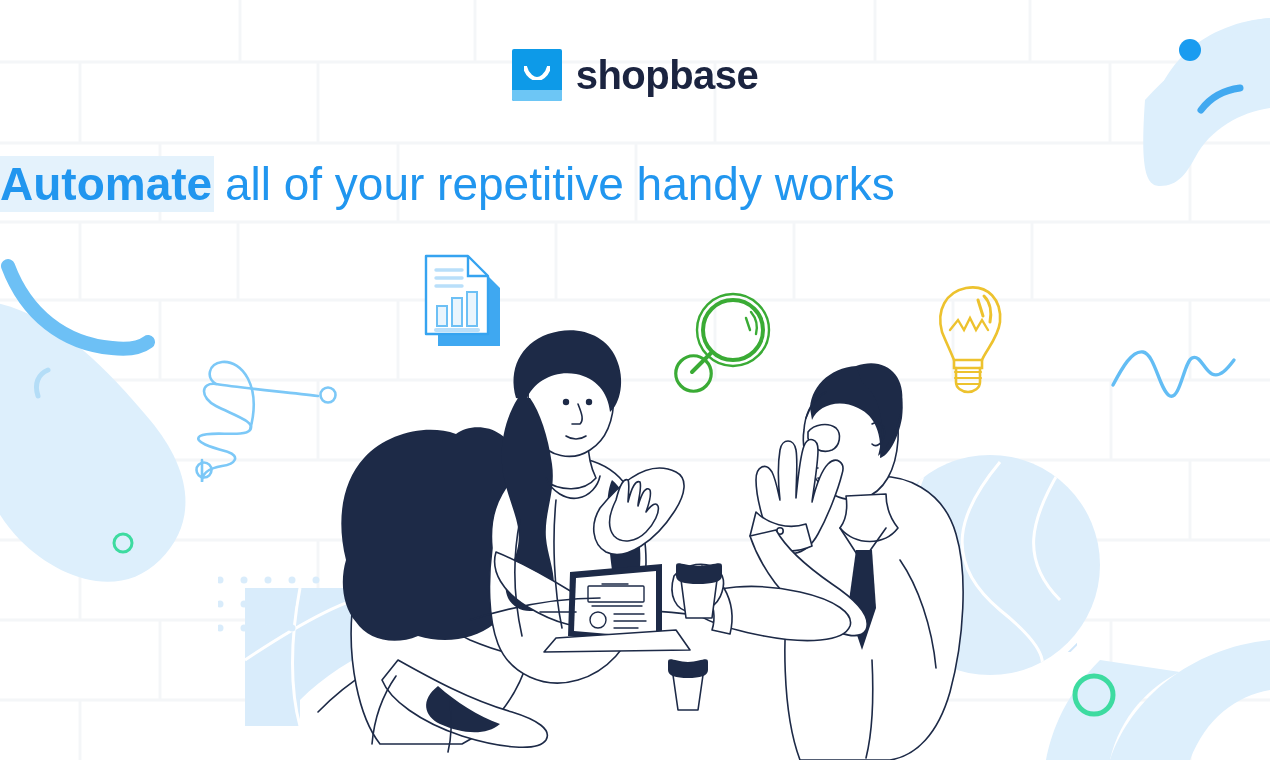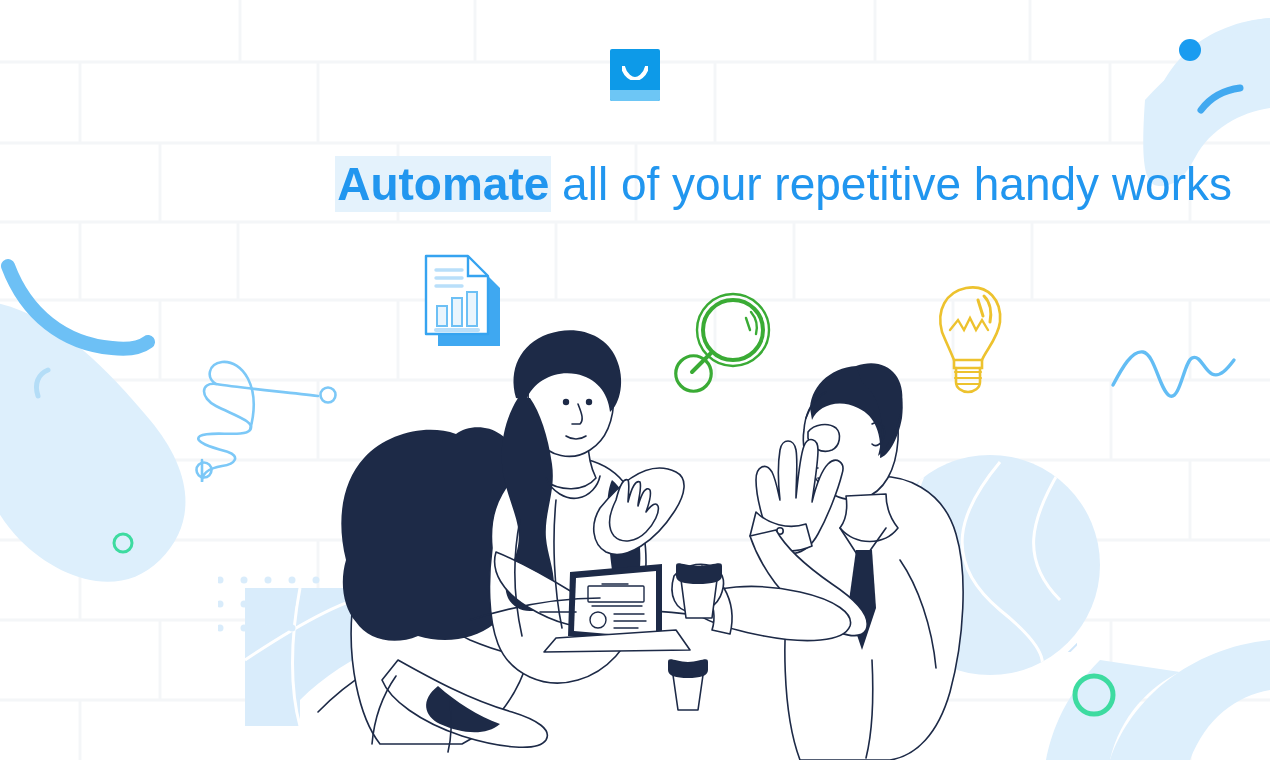--- a/index.html
+++ b/index.html
@@ -54,21 +54,21 @@
     letter-spacing:-0.5px;
     color:#1b2440;
     line-height:1;
     white-space:nowrap;
   }
 
   
   .headline {
     position:absolute;
     top:152px; left:0; width:1232px;
-    text-align:right;
+    text-align:left;
     font-size:46px;
     line-height:64px;
     color:#2196ef;
     white-space:nowrap;
   }
   .headline .hl-strong {
     font-weight:bold;
     background:#e4f2fc;
     box-shadow:0 0 0 2px #e4f2fc;
     color:#2196ef;
@@ -428,18 +428,19 @@
 
   <div id="content">
 
     <div class="logo-row">
       <div class="logo-mark">
         <svg class="smile" viewBox="0 0 26 14" xmlns="http://www.w3.org/2000/svg">
           <path d="M1 1 C3 10 10 13 13 13 C16 13 23 10 25 1" fill="none" stroke="#ffffff" stroke-width="4.2" stroke-linecap="round"></path>
         </svg>
         <div class="band"></div>
       </div>
+      <div class="logo-word">shopbase</div>
     </div>
 
     <h1 class="headline"><span class="hl-strong">Automate</span><span class="hl-rest"> all of your repetitive handy works</span></h1>
 
   </div>
 </div>
 
 </body></html>

